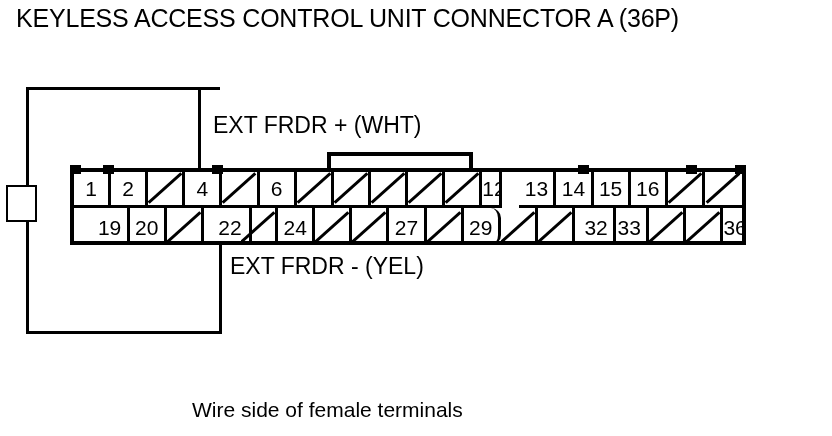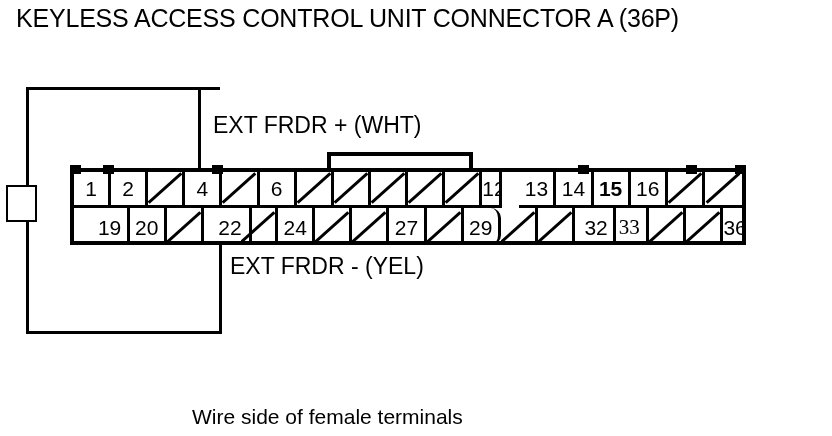--- a/index.html
+++ b/index.html
@@ -24,21 +24,21 @@
   #label-pos{
     position:absolute;left:213px;top:112px;
     font-size:23px;white-space:nowrap;
   }
   #label-neg{
     position:absolute;left:230px;top:253px;
     font-size:23px;white-space:nowrap;
   }
   #caption{
     position:absolute;left:192px;top:398px;
-    font-size:21px;white-space:nowrap;margin-top:7px;
+    font-size:21px;white-space:nowrap;
   }
 
   
   .wire{position:absolute;background:#000;}
   #wire-top-h   {left:26px; top:87px;  width:194px; height:3px;}
   #wire-top-v   {left:198px;top:87px;  width:3px;   height:81px;}
   #wire-left-up {left:26px; top:87px;  width:3px;   height:99px;}
   #wire-left-dn {left:26px; top:221px; width:3px;   height:113px;}
   #wire-bot-h   {left:26px; top:331px; width:196px; height:3px;}
   #wire-bot-v   {left:219px;top:242px; width:3px;   height:92px;}
@@ -153,21 +153,21 @@
         <div class="cell blank" style="left: 371.111px; width: 37.1111px;"></div>
         <div class="cell" style="left: 408.222px; width: 20px;">
           <span class="num">12</span>
         </div>
         <div class="cell" style="left: 445.333px; width: 37.1111px;">
           <span class="num">13</span>
         </div>
         <div class="cell" style="left: 482.444px; width: 37.1111px;">
           <span class="num">14</span>
         </div>
-        <div class="cell" style="left: 519.556px; width: 37.1111px; font-weight: bold;">
+        <div class="cell" style="left: 519.556px; width: 37.1111px;">
           <span class="num">15</span>
         </div>
         <div class="cell" style="left: 556.667px; width: 37.1111px;">
           <span class="num">16</span>
         </div>
         <div class="cell blank" style="left: 593.778px; width: 37.1111px;"></div>
         <div class="cell blank last" style="left: 630.889px; width: 37.1111px;"></div>
       </div>
     <div class="row" id="row-bot">
         <div class="cell" style="left: 18.5556px; width: 37.1111px;">
@@ -191,21 +191,21 @@
         </div>
         <div class="cell blank" style="left: 352.556px; width: 37.1111px;"></div>
         <div class="cell" style="left: 389.667px; width: 37.1111px; border-radius: 10px;">
           <span class="num">29</span>
         </div>
         <div class="cell blank" style="left: 426.778px; width: 37.1111px;"></div>
         <div class="cell blank" style="left: 463.889px; width: 37.1111px;"></div>
         <div class="cell" style="left: 505px; width: 37.1111px;">
           <span class="num">32</span>
         </div>
-        <div class="cell" style="left: 538.111px; width: 37.1111px; font-family: Liberation Serif, serif;">
+        <div class="cell" style="left: 538.111px; width: 37.1111px;">
           <span class="num">33</span>
         </div>
         <div class="cell blank" style="left: 575.222px; width: 37.1111px;"></div>
         <div class="cell blank" style="left: 612.333px; width: 37.1111px;"></div>
         <div class="cell last" style="left: 649.444px; width: 18.5556px;">
           <span class="num">36</span>
         </div>
       </div>
   </div>
 

